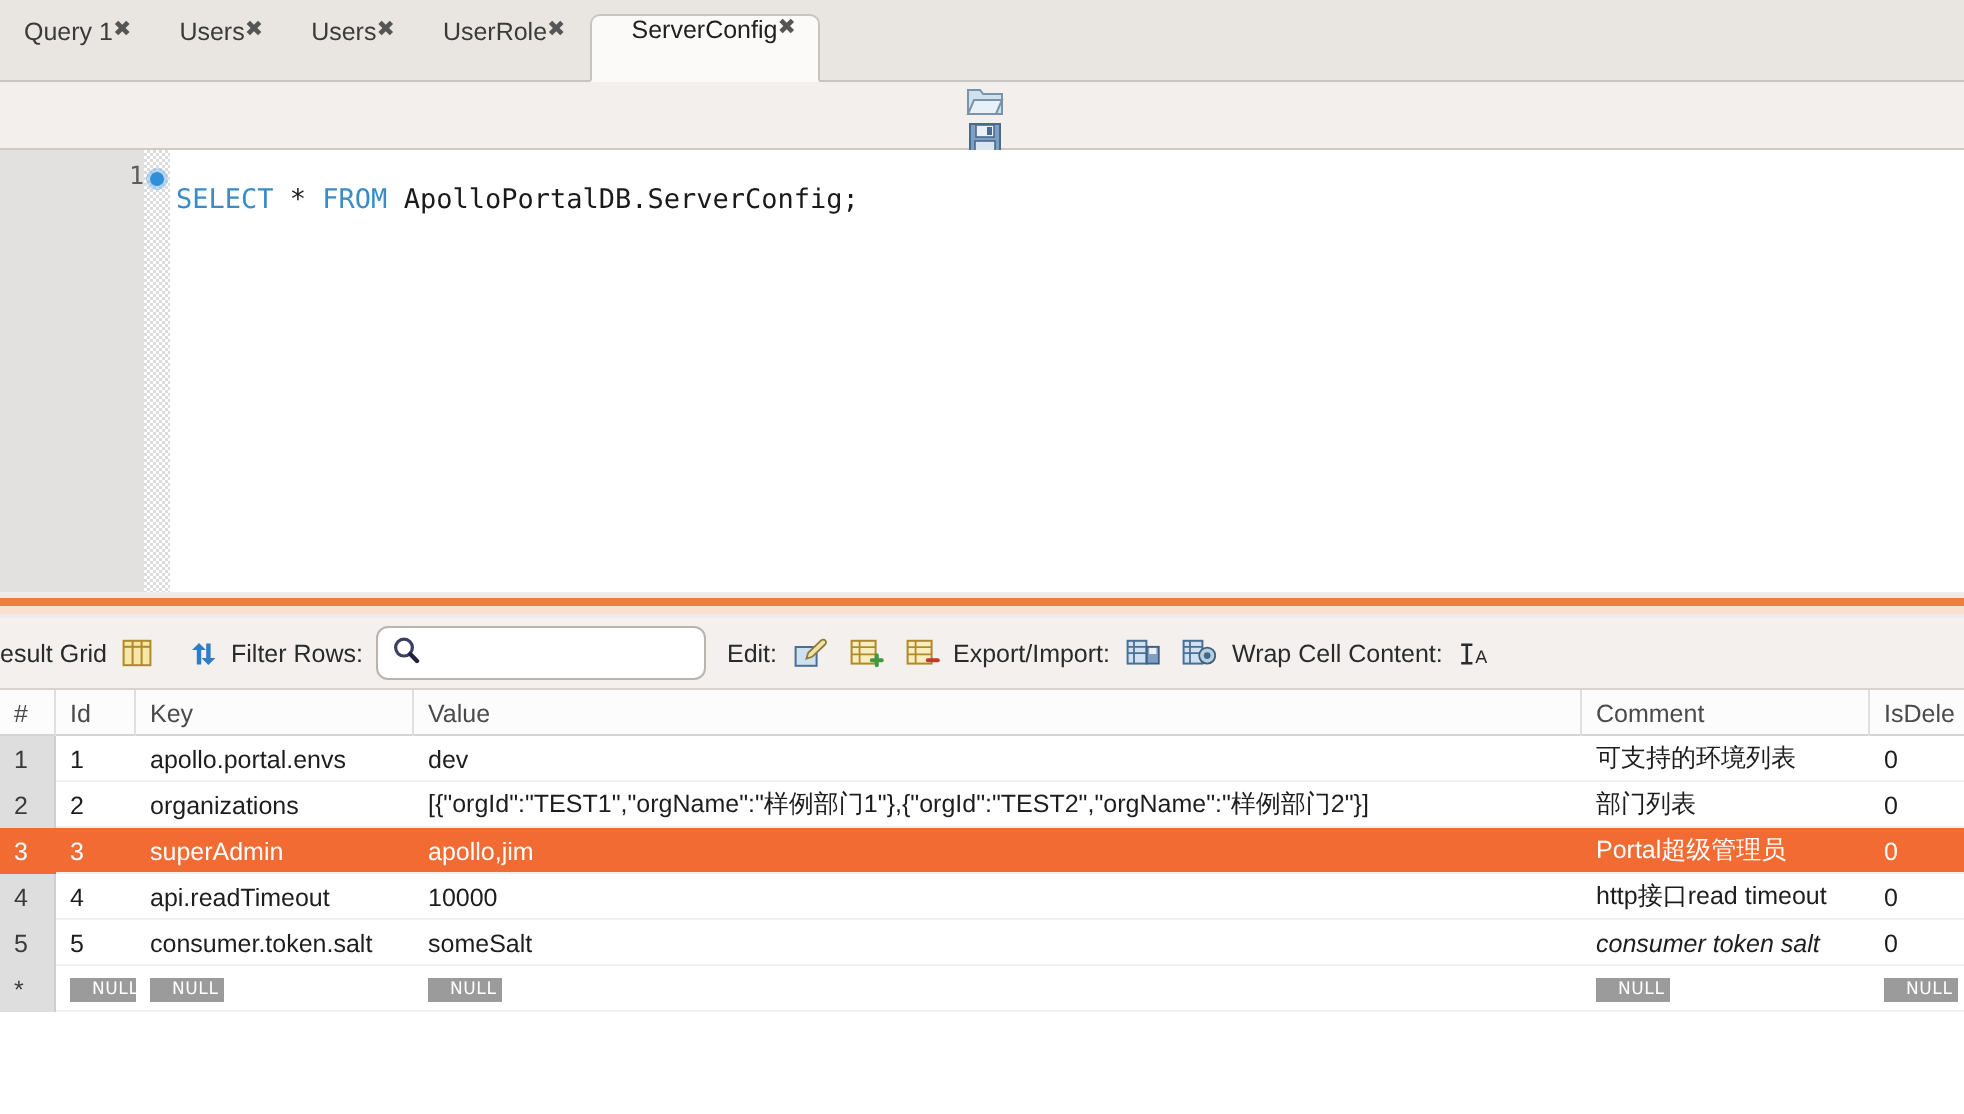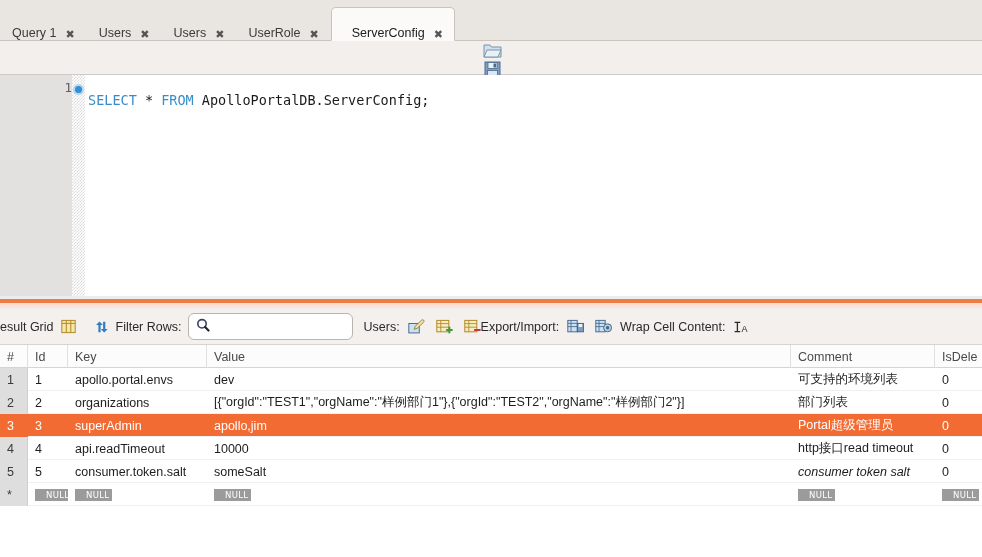--- a/index.html
+++ b/index.html
@@ -14,21 +14,21 @@
 
   
   .tabbar{
     position:absolute;left:0;top:0;width:982px;height:41px;
     background:#e9e5e1;
     border-bottom:1px solid #c9c4bf;
     display:flex;align-items:flex-end;
     box-sizing:border-box;
   }
   .tab{
-    display:flex;align-items:flex-end;gap:9px;
+    display:flex;align-items:flex-start;
     height:31px;padding:0 11px 0 12px;
     margin-right:1px;
     font-size:12.5px;color:#3b3b3b;
     box-sizing:border-box;
     background:transparent;
     border-top-left-radius:5px;border-top-right-radius:5px;
     white-space:nowrap;
     cursor:default;
   }
   .tab.active{
@@ -410,21 +410,21 @@
     <div class="filterbox">
       <span>
         <svg width="14" height="14" viewBox="0 0 14 14">
           <circle cx="6" cy="5.8" r="4.2" fill="#ffffff" stroke="#3b3f63" stroke-width="1.6"></circle>
           <path d="M9.1 9l3.4 3.5" stroke="#20233c" stroke-width="2.2" stroke-linecap="round"></path>
         </svg>
       </span>
       <input class="filter-input" type="text" placeholder="" style="">
     </div>
 
-    <span class="rt-label">Users:</span>
+    <span class="rt-label">Edit:</span>
 
     <span class="rt-icon" style="margin-left:8px">
       <svg width="17" height="15" viewBox="0 0 17 15">
         <rect x=".8" y="4.5" width="10.5" height="9.4" fill="#cfe0f0" stroke="#4a6f94" stroke-width="1"></rect>
         <path d="M15.6 1.2c-.6-.7-1.5-.5-2.3.2L7.1 7.4l-.9 2.9 2.9-.9 6.2-5.9c.8-.7 1-1.6.3-2.3z" fill="#f0e2a8" stroke="#8f7a38" stroke-width=".9"></path>
       </svg>
     </span>
 
     <span class="rt-icon" style="margin-left:11px">
       <svg width="17" height="15" viewBox="0 0 17 15">
@@ -435,21 +435,21 @@
     </span>
 
     <span class="rt-icon" style="margin-left:11px">
       <svg width="17" height="15" viewBox="0 0 17 15">
         <rect x=".8" y="1.4" width="12" height="11.4" fill="#f8ecc0" stroke="#b08a2a" stroke-width="1"></rect>
         <path d="M.8 4.6h12M.8 8.2h12M4.8 1.4v11.4" stroke="#b08a2a" stroke-width=".9"></path>
         <path d="M10.9 11.1h5" stroke="#c43a2a" stroke-width="2" stroke-linecap="round"></path>
       </svg>
     </span>
 
-    <span class="rt-label" style="">Export/Import:</span>
+    <span class="rt-label" style="margin-left:7px">Export/Import:</span>
 
     <span class="rt-icon" style="margin-left:8px">
       <svg width="17" height="15" viewBox="0 0 17 15">
         <rect x=".8" y="1.4" width="9.4" height="11.4" fill="#cfe0f0" stroke="#4a6f94" stroke-width="1"></rect>
         <path d="M.8 4.4h9.4M.8 7.6h9.4M4 1.4v11.4" stroke="#4a6f94" stroke-width=".9"></path>
         <rect x="10.4" y="4.4" width="6" height="8.4" fill="#7e9ec4" stroke="#3d5f80" stroke-width=".9"></rect>
         <rect x="11.6" y="5" width="3.6" height="3" fill="#eaf2f8"></rect>
       </svg>
     </span>
 

